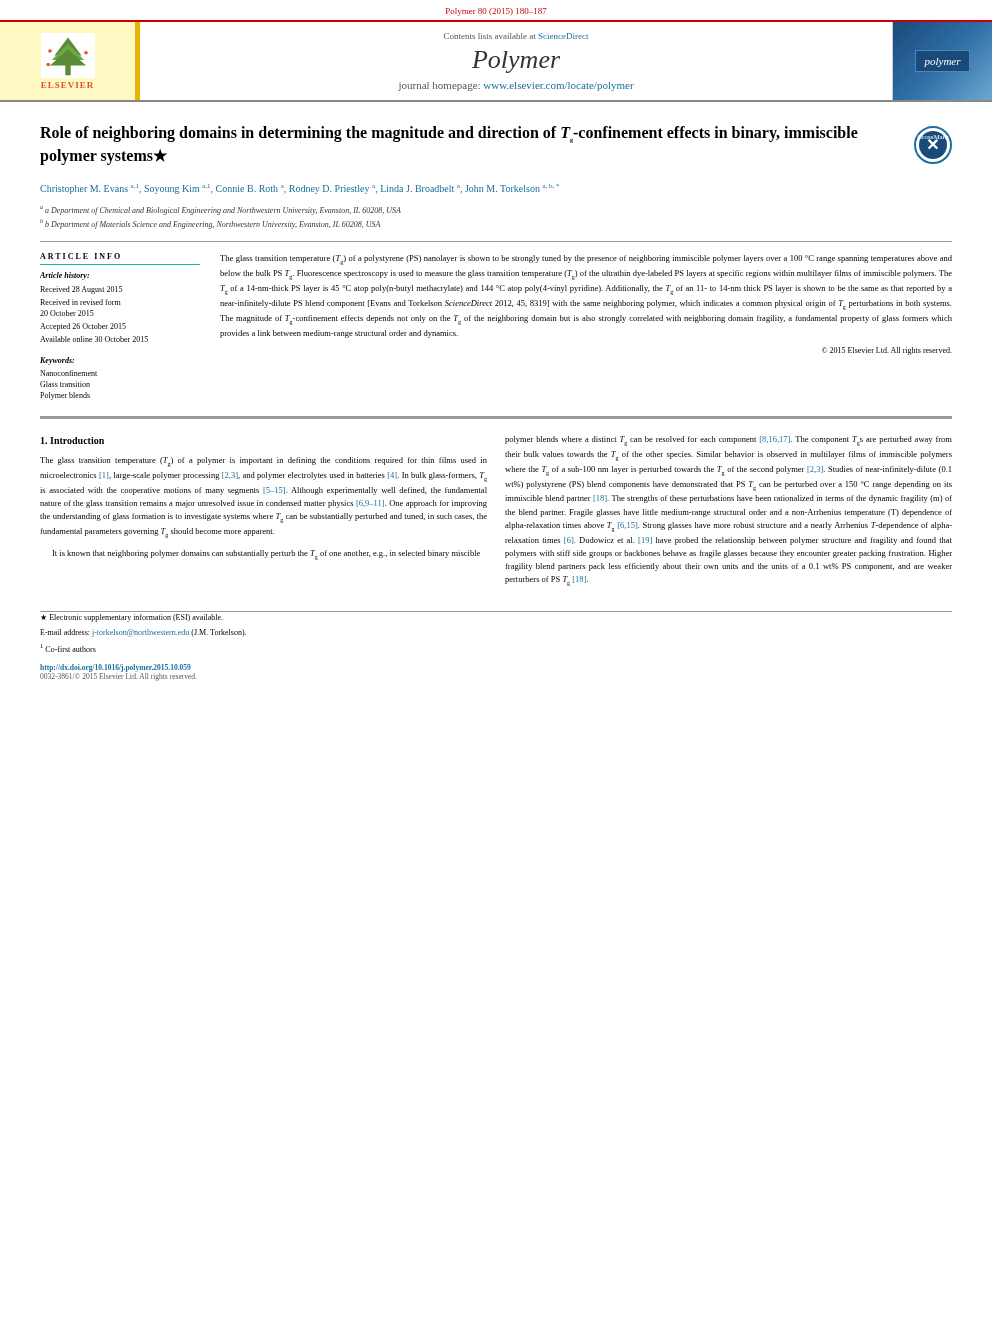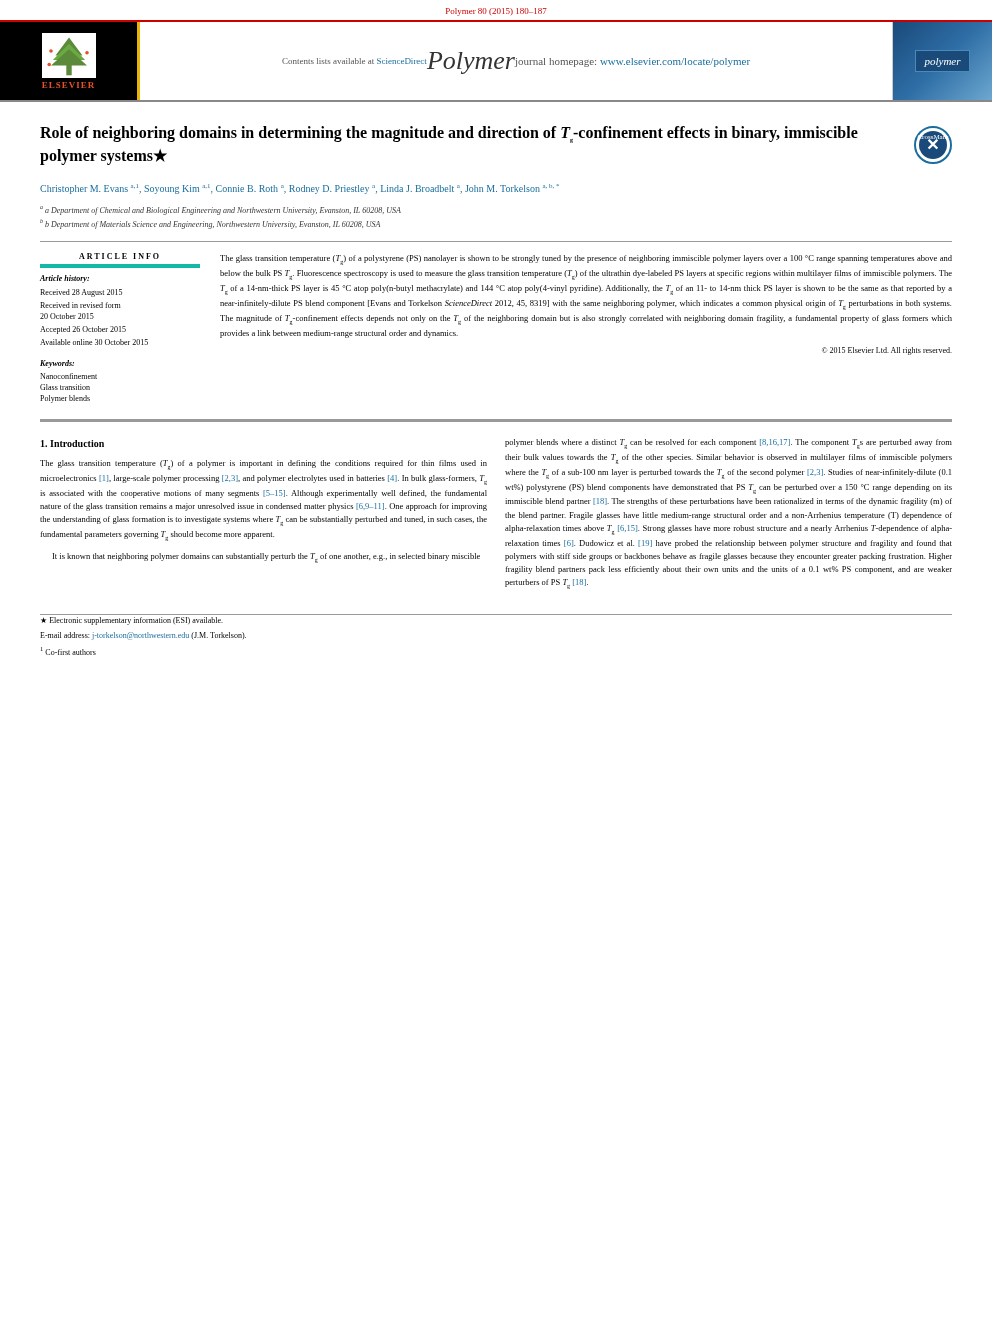--- a/index.html
+++ b/index.html
@@ -32,22 +32,22 @@
     }
 
     .journal-banner {
       display: flex;
       align-items: stretch;
       border-bottom: 2px solid #888;
       min-height: 80px;
     }
     .journal-banner .elsevier-logo {
       width: 140px;
-      background: #000000;
-      border-right: 3px solid #eab308;
+      background: #fef9c3;
+      border-right: 5px solid #eab308;
       display: flex;
       align-items: center;
       justify-content: center;
       padding: 8px;
     }
     .elsevier-logo-inner {
       display: flex;
       flex-direction: column;
       align-items: center;
     }
@@ -59,21 +59,21 @@
       font-size: 9px;
       font-weight: bold;
       color: #e8502a;
       letter-spacing: 1px;
       margin-top: 2px;
     }
 
     .journal-center {
       flex: 1;
       display: flex;
-      flex-direction: row;
+      flex-direction: column;
       align-items: center;
       justify-content: center;
       padding: 8px;
     }
     .science-direct-link {
       font-size: 9px;
       color: #555;
     }
     .science-direct-link a {
       color: #1a6e9e;
@@ -179,24 +179,23 @@
     .article-info {
       width: 160px;
       flex-shrink: 0;
       font-size: 8px;
     }
     .article-info .section-title {
       font-size: 8px;
       font-weight: bold;
       letter-spacing: 2px;
       text-transform: uppercase;
-      border-bottom: 4px solid #14b8a6;
+      border-bottom: 1px solid #14b8a6;
       padding-bottom: 3px;
       margin-bottom: 6px;
-      text-align: center;
     }
     .history-label {
       font-style: italic;
       font-weight: bold;
       font-size: 8px;
       margin-bottom: 4px;
     }
     .history-item {
       font-size: 8px;
       margin-bottom: 2px;
@@ -438,15 +437,20 @@
         </p>
       </div>
     </div>
 
     <div class="footnotes">
       <div class="footnote-item">★ Electronic supplementary information (ESI) available.</div>
       <div class="footnote-item">E-mail address: <a href="#">j-torkelson@northwestern.edu</a> (J.M. Torkelson).</div>
       <div class="footnote-item"><sup>1</sup> Co-first authors</div>
     </div>
 
+    <div class="page-footer">
+      <a href="#" class="doi-link bold-link">http://dx.doi.org/10.1016/j.polymer.2015.10.059</a>
+      <br>
+      <span>0032-3861/© 2015 Elsevier Ltd. All rights reserved.</span>
+    </div>
 
   </div>
 </div>
 
 </body></html>

